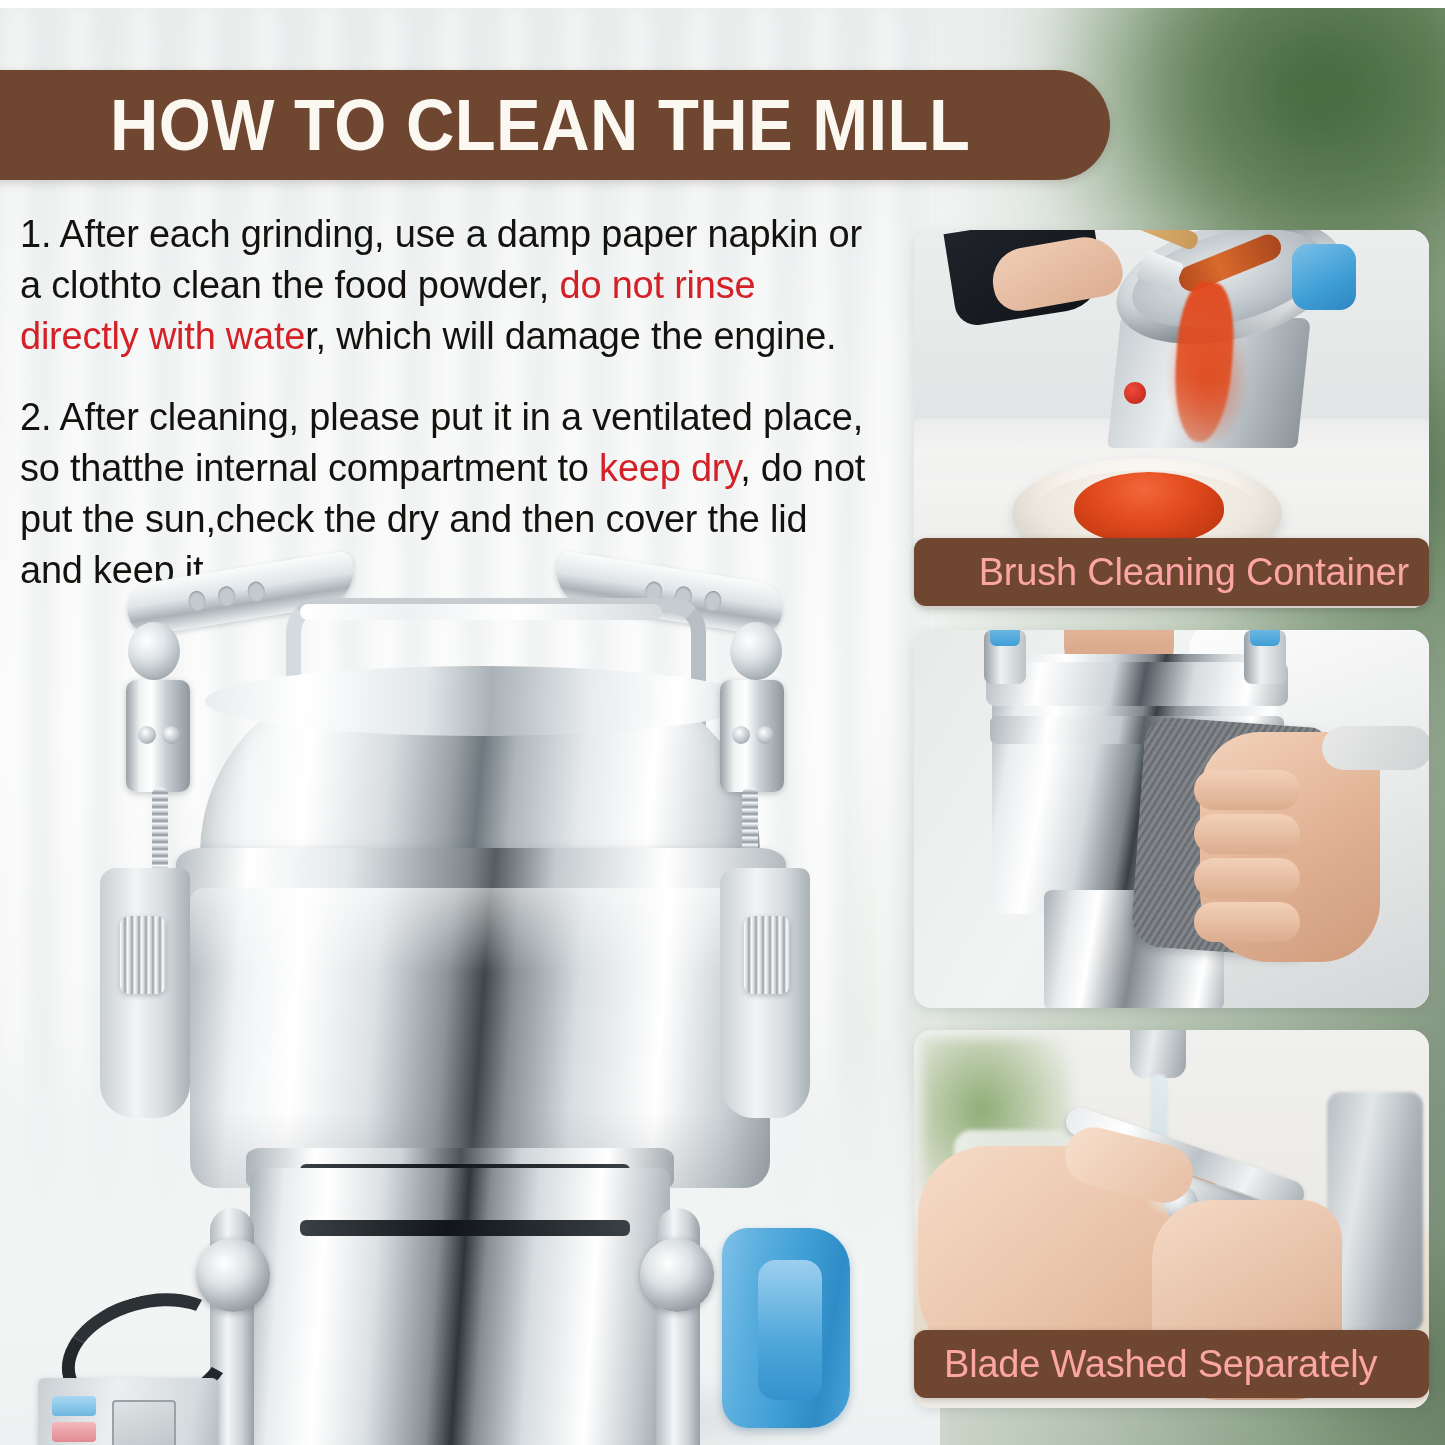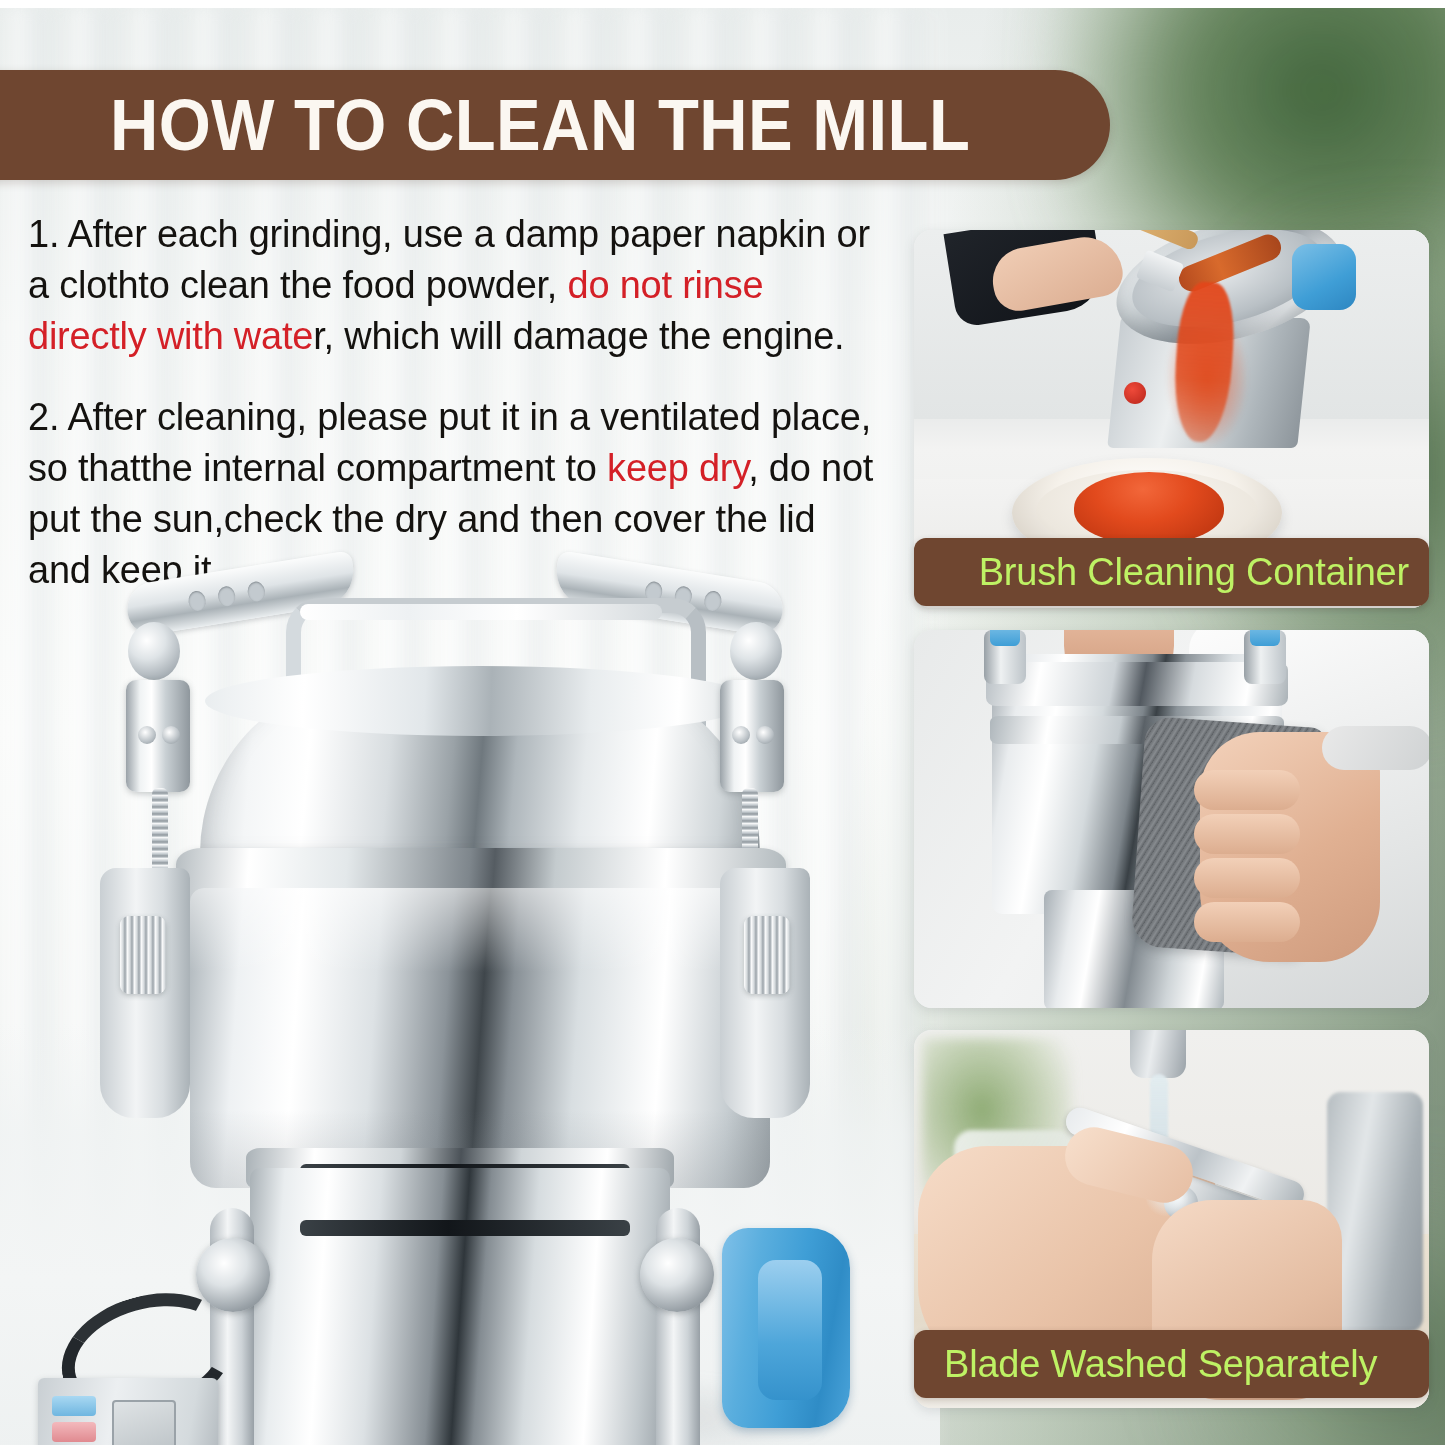--- a/index.html
+++ b/index.html
@@ -53,21 +53,21 @@
     box-shadow:0 3px 10px rgba(60,34,20,.18);
   }
   .title-text{
     position:absolute;left:110px;top:66px;
     font-size:72px;font-weight:700;letter-spacing:.5px;
     color:#fbf7f1;line-height:102px;white-space:nowrap;
     transform:scaleX(.93);transform-origin:left center;
   }
 
   
-  .copy{position:absolute;left:28px;top:200px;width:860px;}
+  .copy{position:absolute;left:20px;top:200px;width:860px;}
   .para{
     font-size:38.5px;line-height:51px;color:#14120f;
     margin:0 0 30px 0;letter-spacing:-.2px;
     transform:scaleX(.985);transform-origin:left top;
   }
   .hl{color:#d42027;}
 
   
   .product{position:absolute;left:0px;top:540px;width:910px;height:905px;}
   .prod-shadow{
@@ -228,21 +228,21 @@
     box-shadow:0 3px 11px rgba(90,96,100,.17);
   }
   .panel-img{position:absolute;inset:0;}
   .caption{
     position:absolute;left:914px;width:515px;height:68px;
     background:#6f4630;border-radius:12px;
     display:flex;align-items:center;
     box-shadow:0 2px 6px rgba(60,34,20,.2);
   }
   .caption span{
-    width:100%;color:#bef264;font-size:38px;line-height:44px;
+    width:100%;color:#fca5a5;font-size:38px;line-height:44px;
     letter-spacing:-.2px;
   }
 
   #panel1{top:222px;height:378px;}
   #cap1{top:530px;justify-content:flex-end;}
   #cap1 span{text-align:right;padding-right:20px;}
   #panel2{top:622px;height:378px;}
   #cap2{top:916px;justify-content:center;}
   #cap2 span{text-align:center;}
   #panel3{top:1022px;height:378px;}

